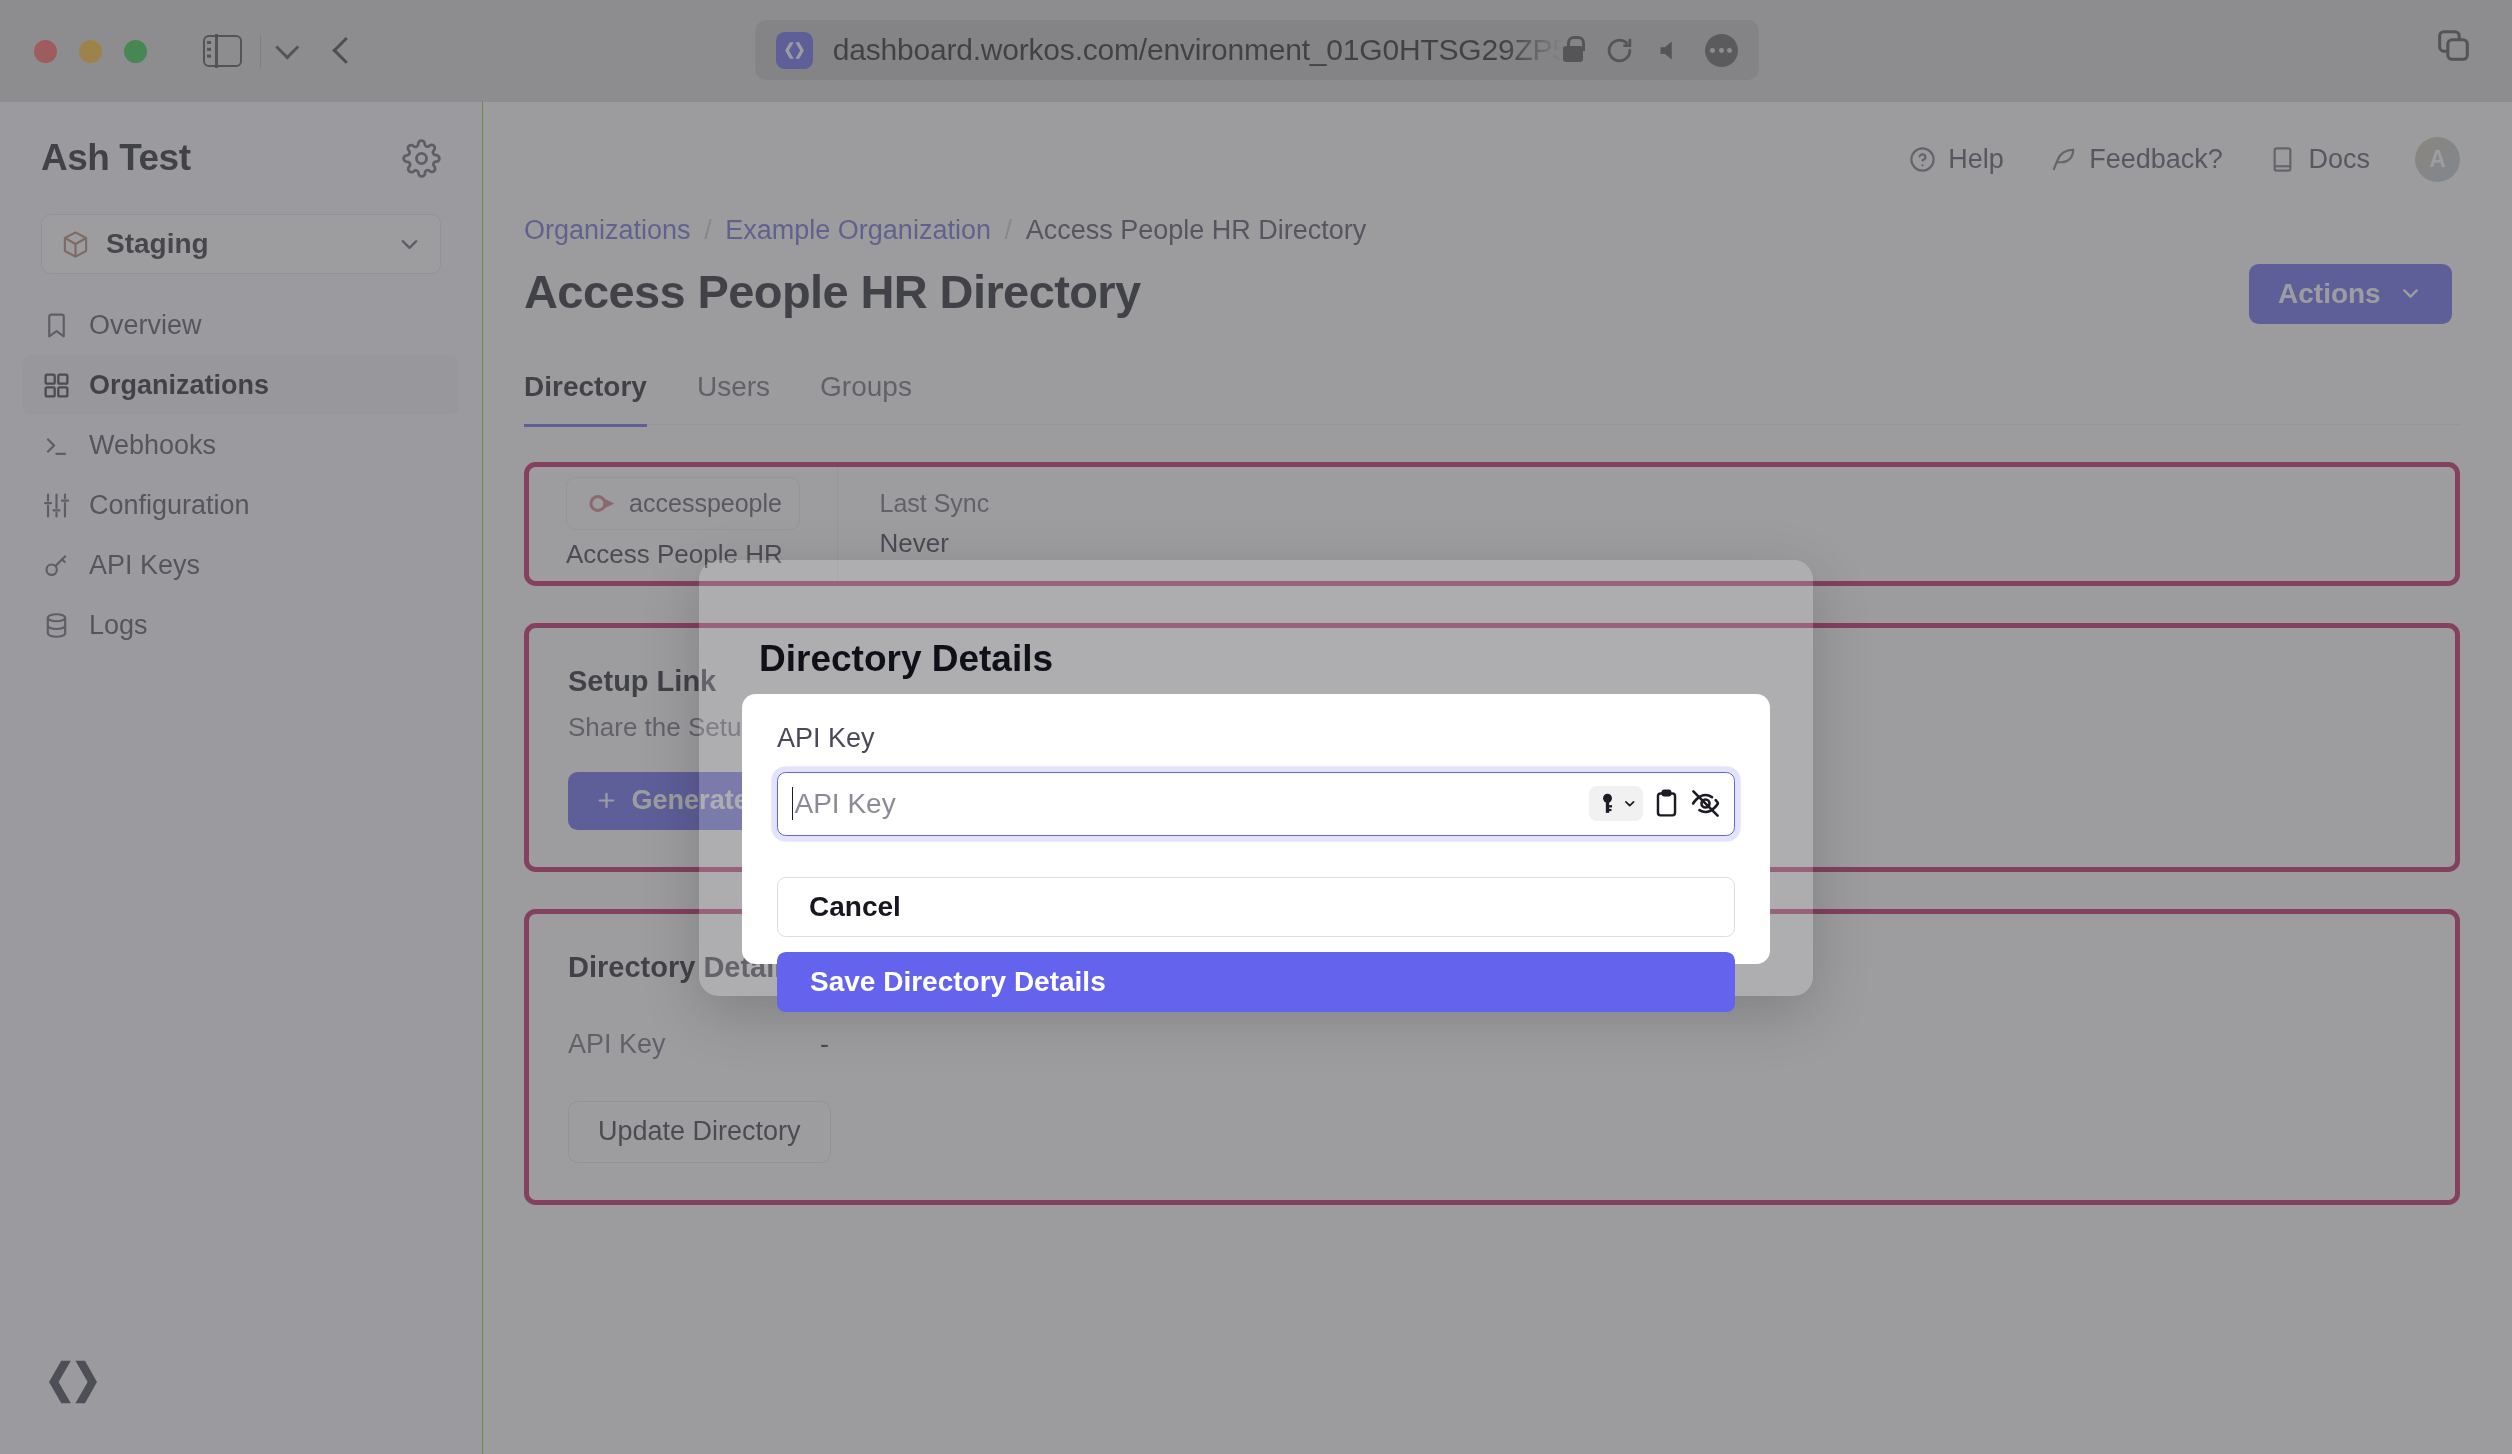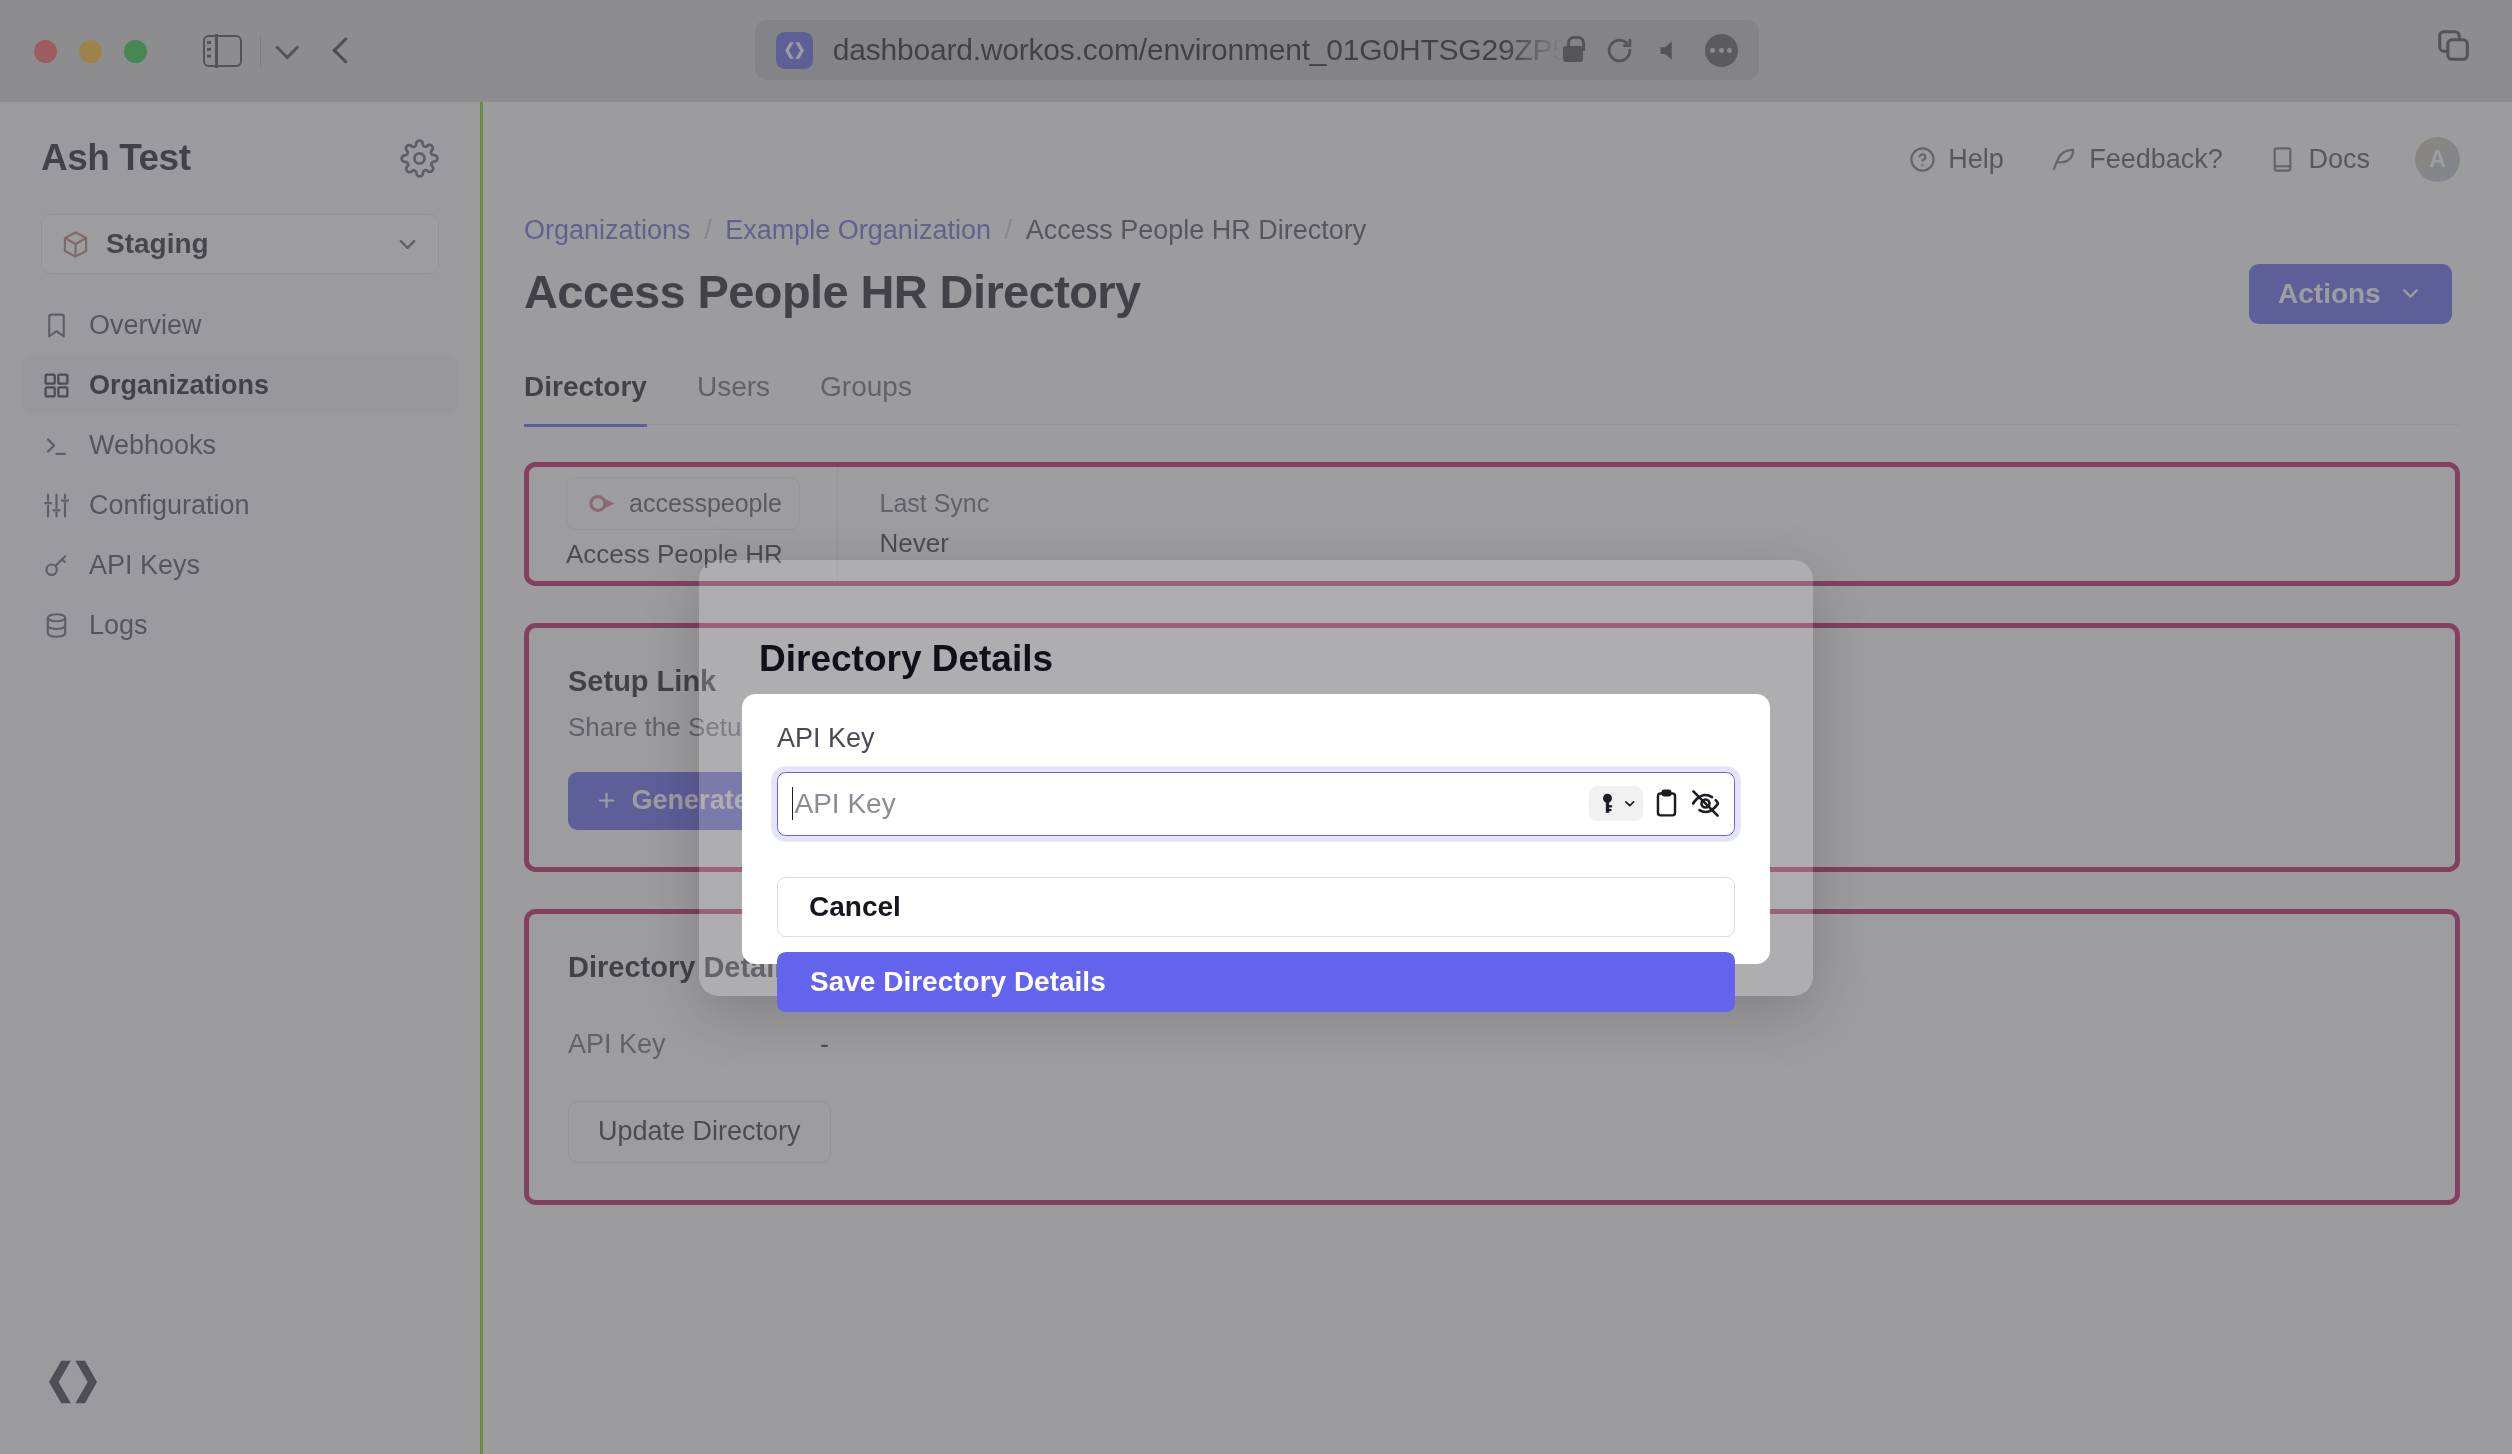--- a/index.html
+++ b/index.html
@@ -60,21 +60,21 @@
   .lock-ico::before { content: ""; position: absolute; left: 3.9px; top: -9.7px; width: 11.6px; height: 11.6px; border: 3.4px solid #4c4c4c; border-bottom: none; border-radius: 6.8px 6.8px 0 0; }
   .more-ico { width: 33px; height: 33px; border-radius: 50%; background: #5a5a5a; display: flex; align-items: center; justify-content: center; gap: 3.9px; }
   .more-ico i { width: 4.8px; height: 4.8px; border-radius: 50%; background: #d6d6d6; display: block; }
 
   .tabs-ico { position: absolute; right: 39px; top: 26px; width: 39px; height: 39px; }
 
   
   .app { position: absolute; top: 102px; left: 0; width: 2512px; height: 1353px; background: #fcfcfd; }
 
   
-  .sidebar { position: absolute; left: 0; top: 0; width: 483px; height: 1353px; background: #fbfbfc; border-right: 3px solid #84cc16; }
+  .sidebar { position: absolute; left: 0; top: 0; width: 483px; height: 1353px; background: #fbfbfc; border-right: 1px solid #84cc16; }
   .workspace-row { display: flex; align-items: center; justify-content: space-between; padding: 35px 41px 0 41px; }
   .workspace-name { font-size: 37px; font-weight: 700; color: #1b1b24; letter-spacing: -0.5px; }
   .gear-btn { width: 39px; height: 39px; }
 
   .env-select {
     margin: 35px 41px 0 41px; height: 60px;
     border: 1px solid #e2e2e8; border-radius: 9.7px; background: #fff;
     display: flex; align-items: center; padding: 0 17.5px; gap: 15.5px;
   }
   .env-name { font-size: 28px; font-weight: 600; color: #262630; flex: 1; }

